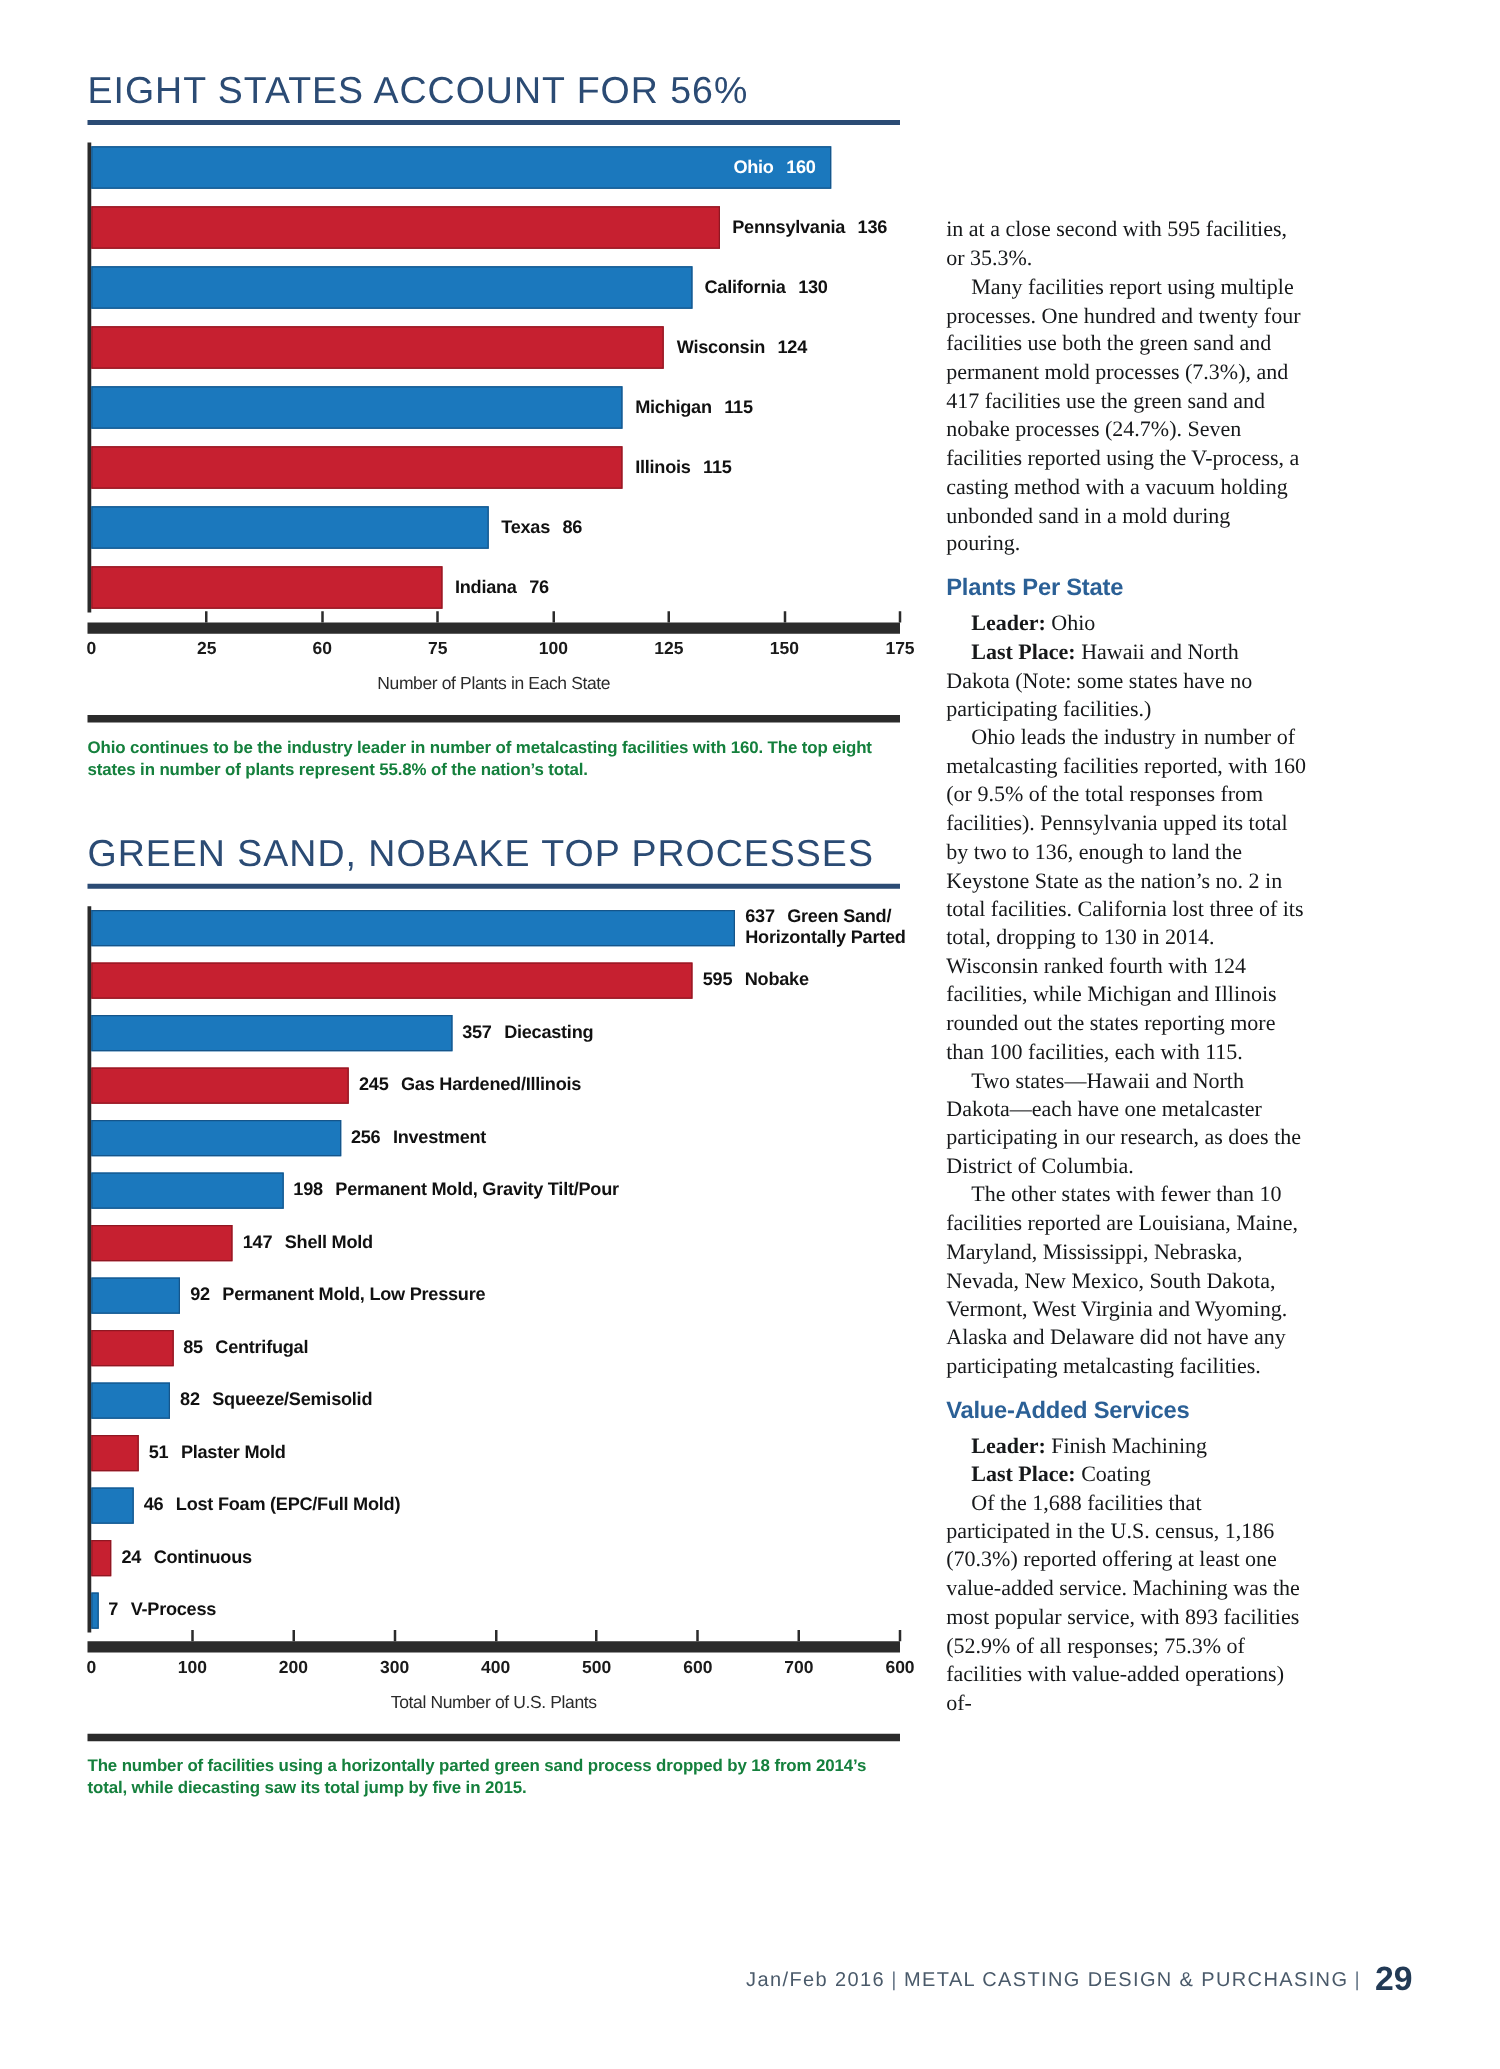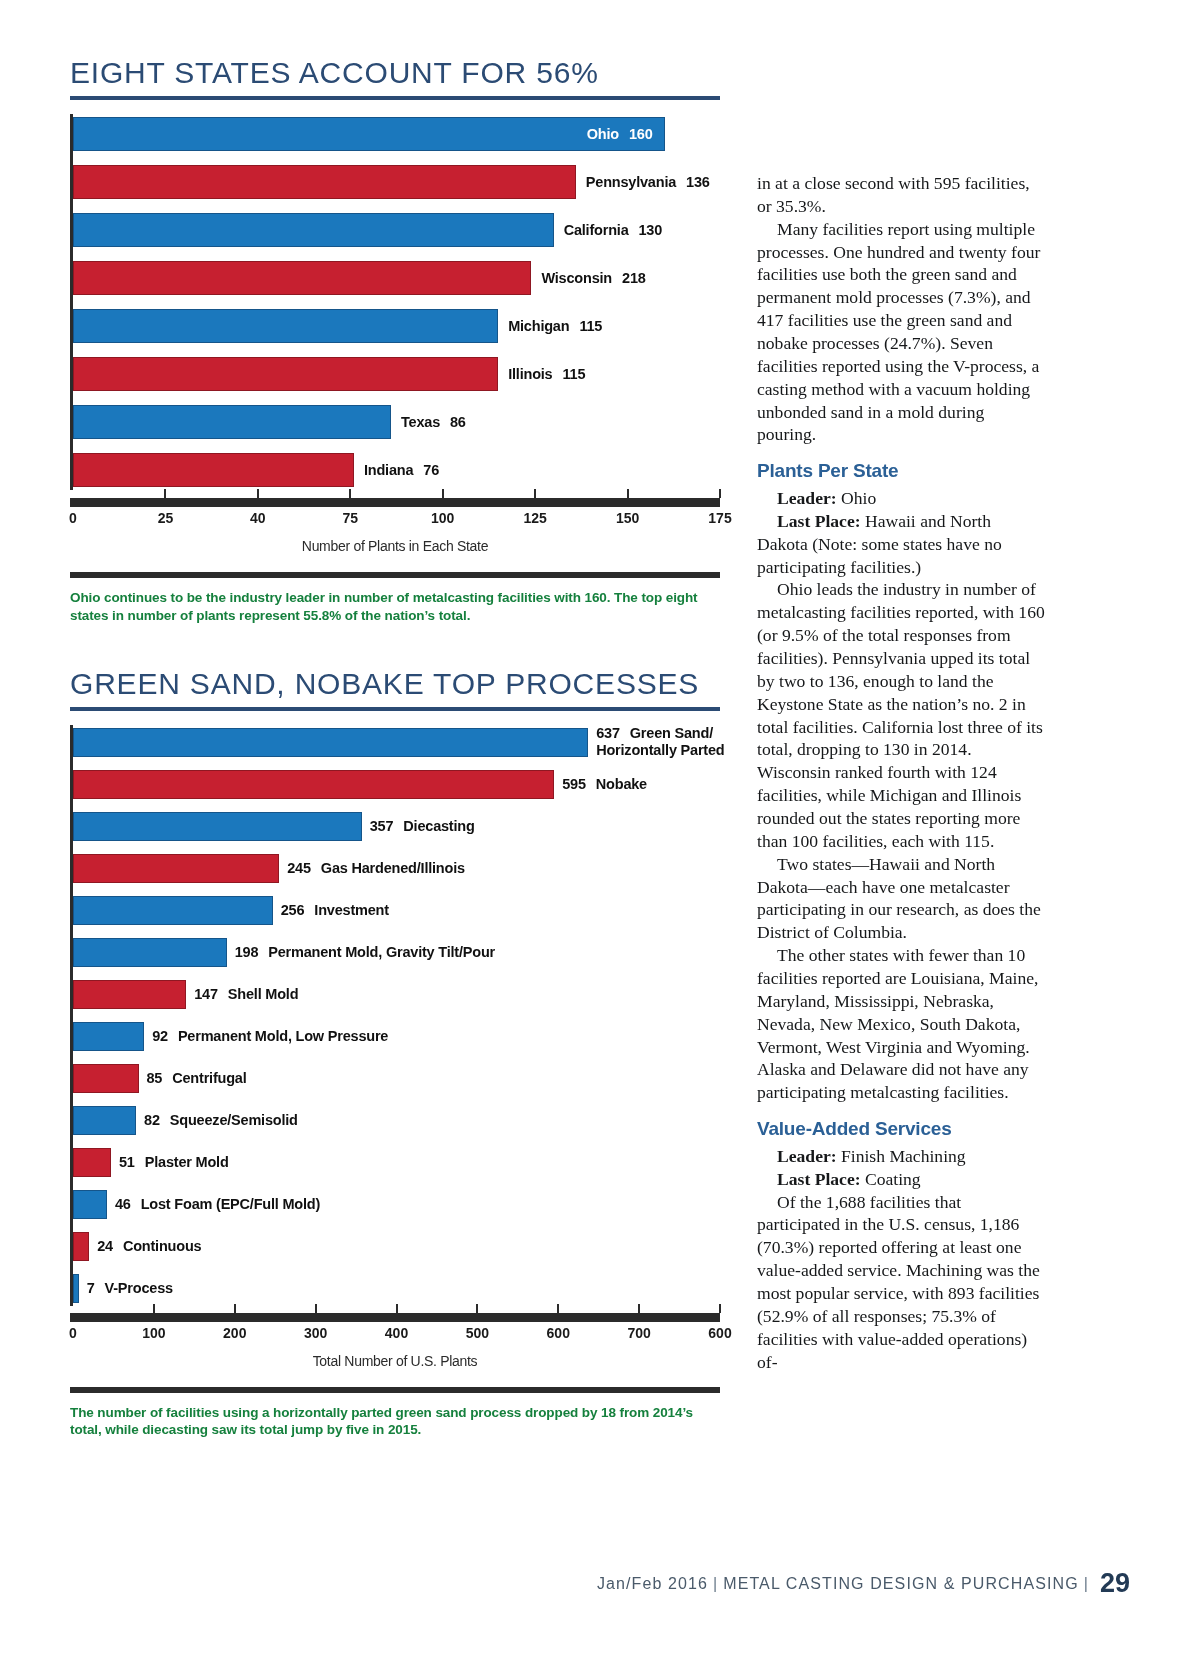--- a/index.html
+++ b/index.html
@@ -217,21 +217,21 @@
             <div class="bar-row" style="height: 40px; margin-bottom: 8px;">
               <div class="bar red" style="width: 502.811px; height: 34px;"></div>
               <div class="bar-label" style="left: 512.811px;"><span>Pennsylvania</span><span class="val">136</span></div>
             </div>
             <div class="bar-row" style="height: 40px; margin-bottom: 8px;">
               <div class="bar blue" style="width: 480.629px; height: 34px;"></div>
               <div class="bar-label" style="left: 490.629px;"><span>California</span><span class="val">130</span></div>
             </div>
             <div class="bar-row" style="height: 40px; margin-bottom: 8px;">
               <div class="bar red" style="width: 458.446px; height: 34px;"></div>
-              <div class="bar-label" style="left: 468.446px;"><span>Wisconsin</span><span class="val">218</span></div>
+              <div class="bar-label" style="left: 468.446px;"><span>Wisconsin</span><span class="val">124</span></div>
             </div>
             <div class="bar-row" style="height: 40px; margin-bottom: 8px;">
               <div class="bar blue" style="width: 425.171px; height: 34px;"></div>
               <div class="bar-label" style="left: 435.171px;"><span>Michigan</span><span class="val">115</span></div>
             </div>
             <div class="bar-row" style="height: 40px; margin-bottom: 8px;">
               <div class="bar red" style="width: 425.171px; height: 34px;"></div>
               <div class="bar-label" style="left: 435.171px;"><span>Illinois</span><span class="val">115</span></div>
             </div>
             <div class="bar-row" style="height: 40px; margin-bottom: 8px;">
@@ -248,21 +248,21 @@
             <div class="tick" style="left: 186.857px;"></div>
             <div class="tick" style="left: 279.286px;"></div>
             <div class="tick" style="left: 371.714px;"></div>
             <div class="tick" style="left: 464.143px;"></div>
             <div class="tick" style="left: 556.571px;"></div>
             <div class="tick" style="left: 649px;"></div>
           </div>
         <div class="ticklabels" id="ticks1" style="width: 650px;">
             <span style="left: 3px;">0</span>
             <span style="left: 95.4286px;">25</span>
-            <span style="left: 187.857px;">40</span>
+            <span style="left: 187.857px;">60</span>
             <span style="left: 280.286px;">75</span>
             <span style="left: 372.714px;">100</span>
             <span style="left: 465.143px;">125</span>
             <span style="left: 557.571px;">150</span>
             <span style="left: 650px;">175</span>
           </div>
         <div class="axis-title">Number of Plants in Each State</div>
       </div>
 
       <div class="caption-rule"></div>

